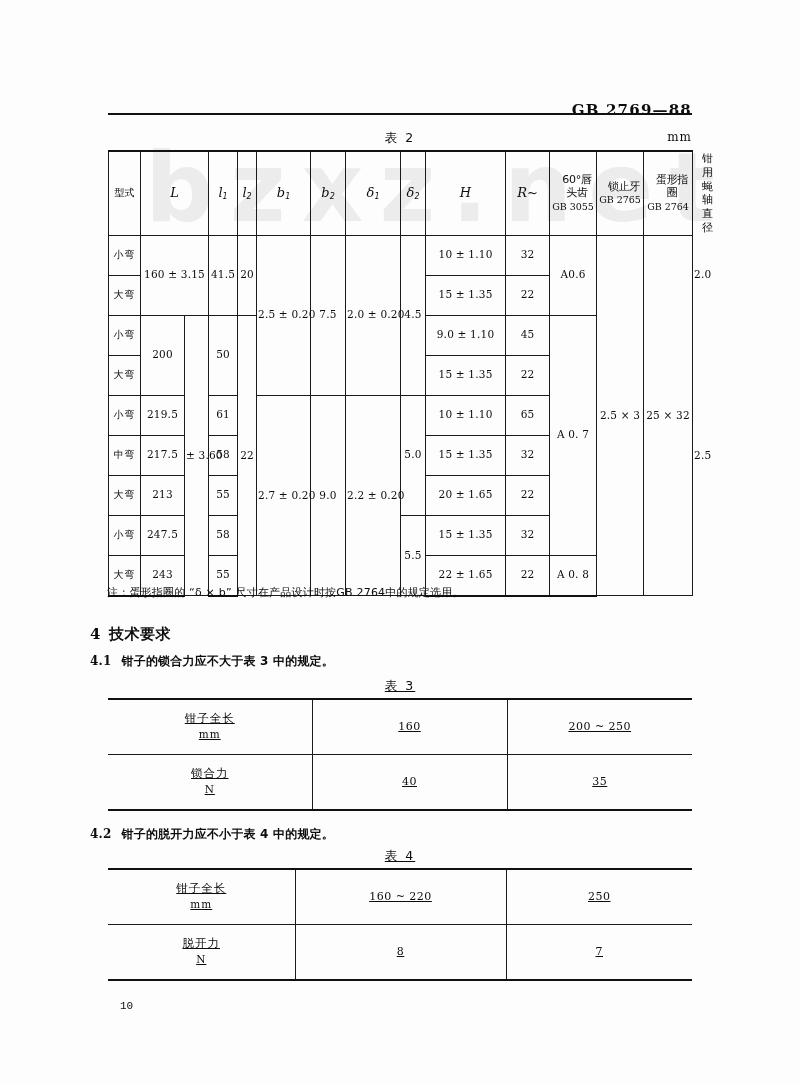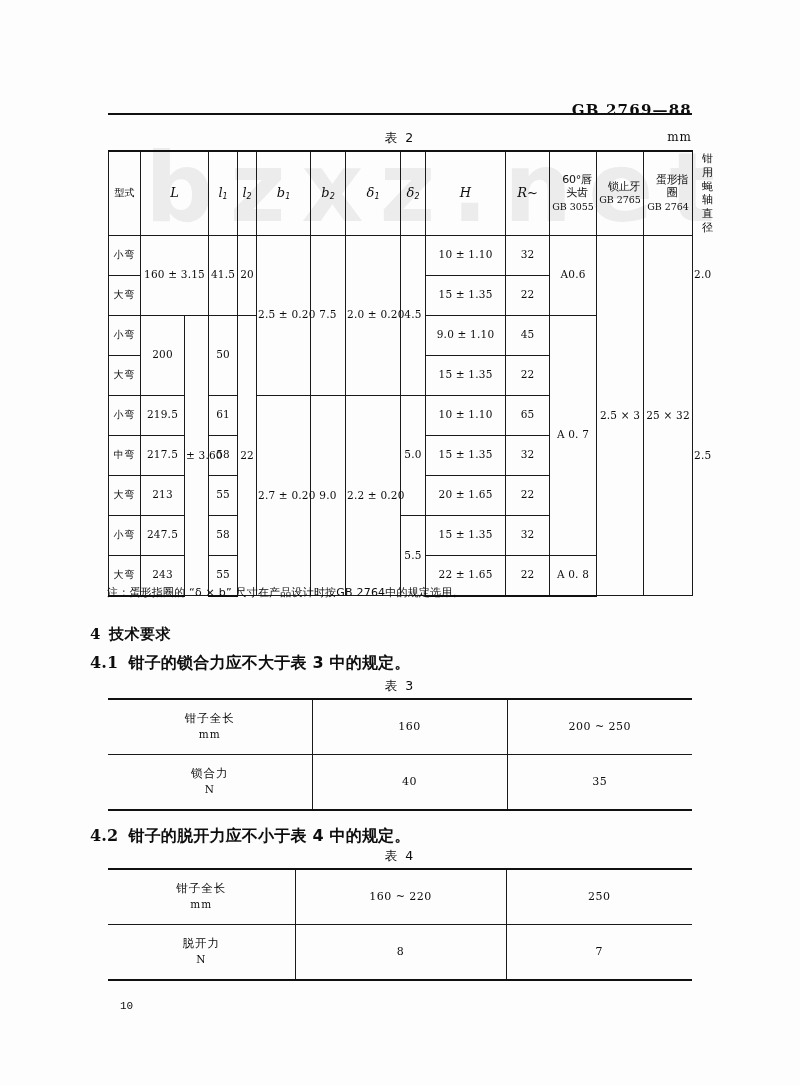--- a/index.html
+++ b/index.html
@@ -166,31 +166,31 @@
     font-weight: bold;
     font-size: 15px;
     letter-spacing: 0.5px;
   }
   .sec-h .numlab {
     font-family: "DejaVu Serif", "Liberation Serif", serif;
     margin-right: 8px;
   }
   .sec-p {
     position: absolute;
-    font-size: 16px;
+    font-size: 12px;
     font-weight: bold;
     letter-spacing: 0.2px;
   }
   .sec-p .numlab {
     font-family: "DejaVu Serif", "Liberation Serif", serif;
     margin-right: 10px;
   }
 
   
-  .tsmall-wrap { position: absolute; left: 108px; width: 584px; }
+  .tsmall-wrap { position: absolute; left: 108px; width: 584px; text-decoration: underline; }
   table.small {
     border-collapse: collapse;
     width: 584px;
     table-layout: fixed;
     font-size: 11px;
   }
   table.small td {
     border-left: 1px solid #1a1a1a;
     border-right: 1px solid #1a1a1a;
     border-top: 1px solid #1a1a1a;

